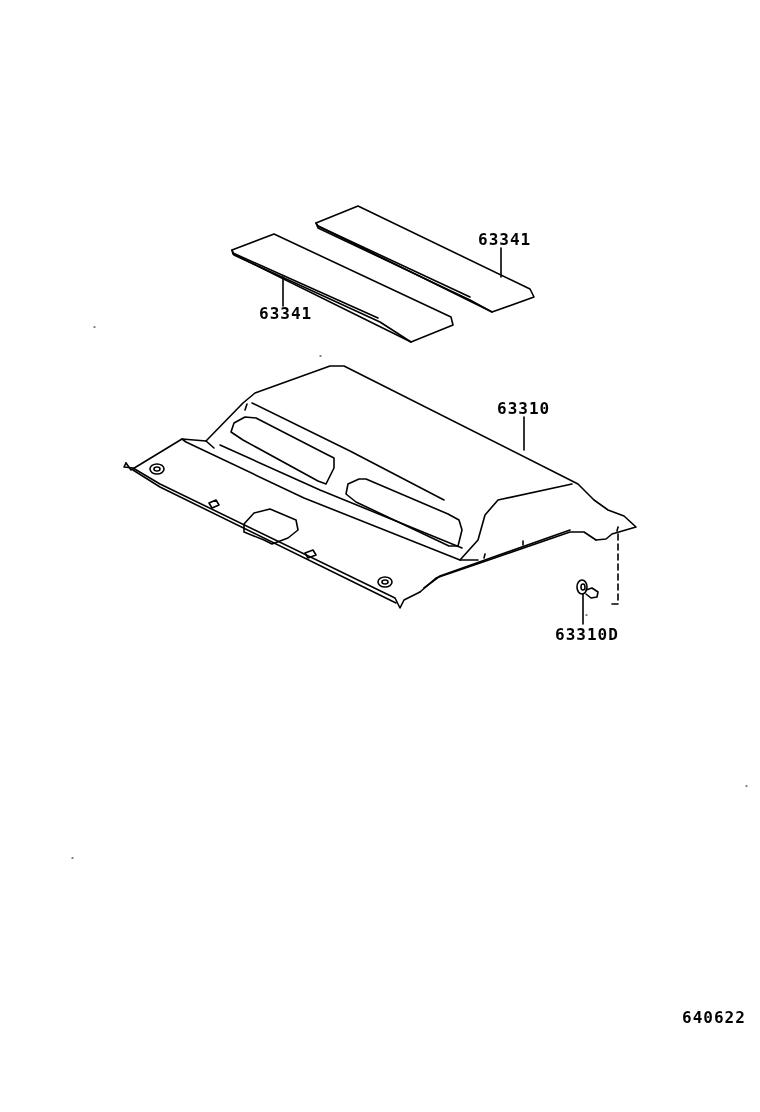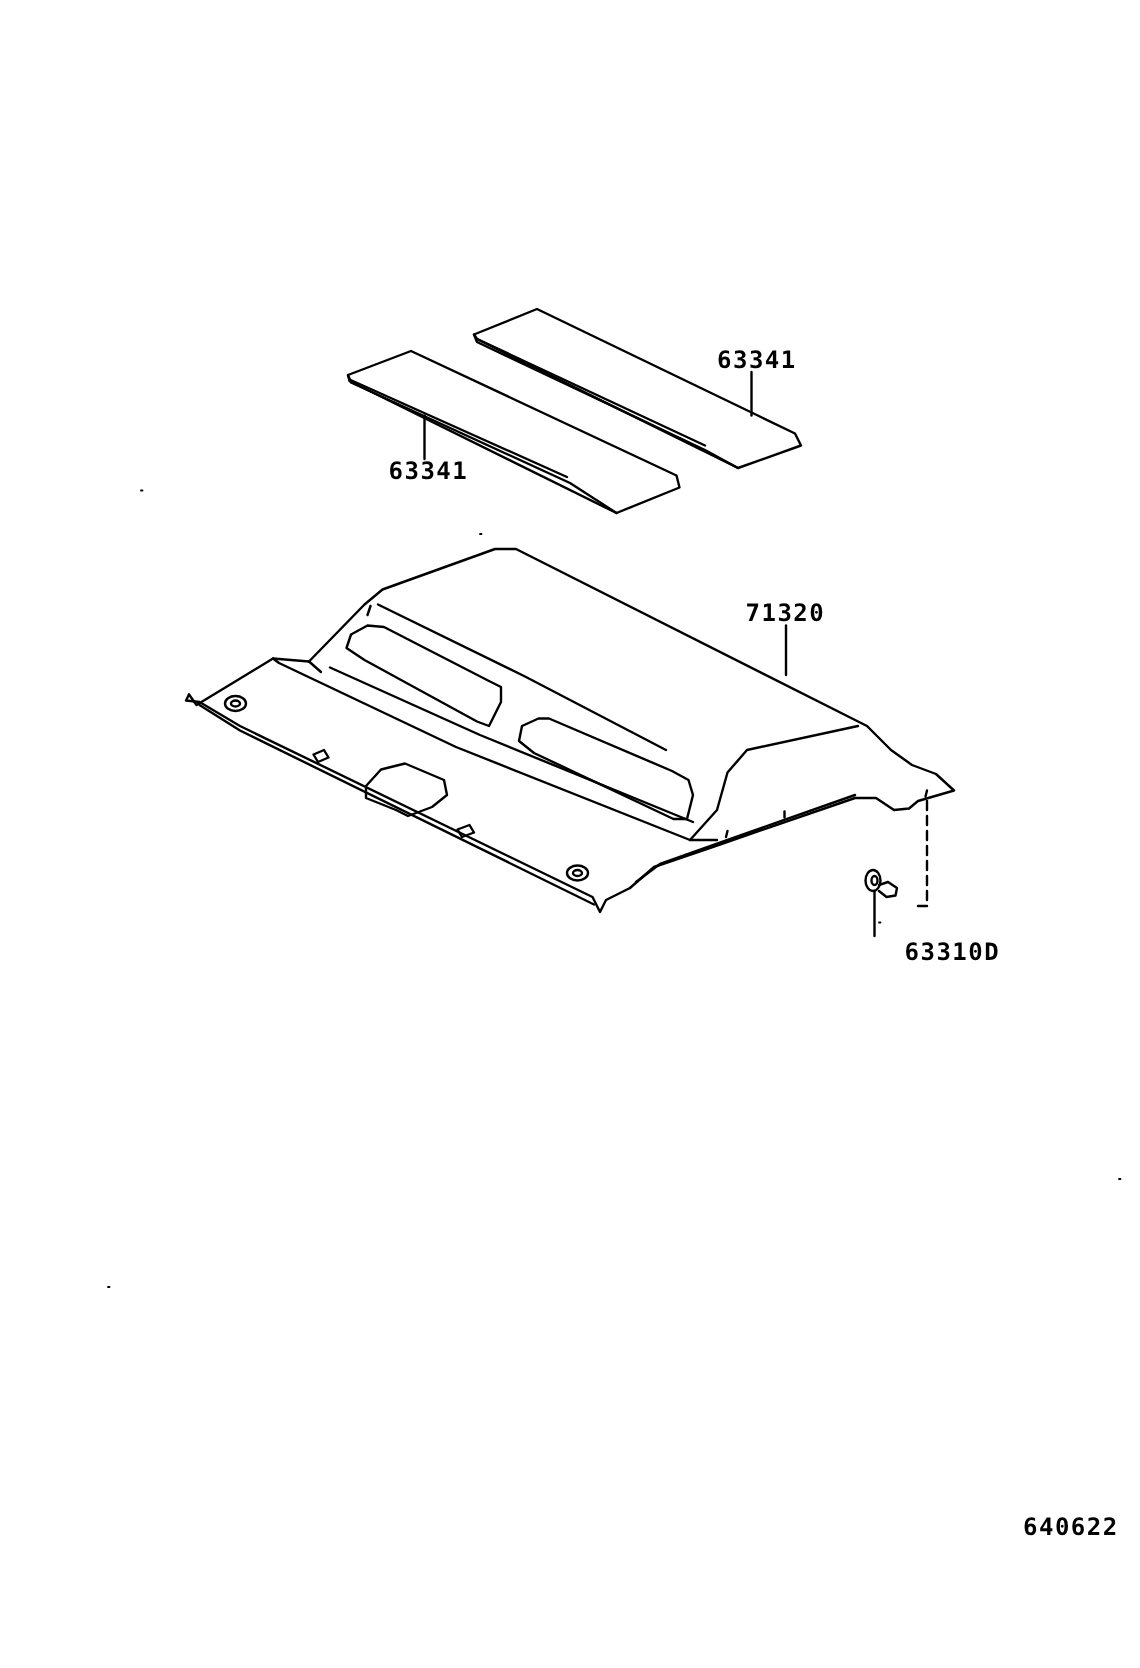--- a/index.html
+++ b/index.html
@@ -91,16 +91,16 @@
         <line x1="320" y1="356" x2="321" y2="356"></line>
         <line x1="586" y1="615" x2="587" y2="615"></line>
         <line x1="746" y1="786" x2="747" y2="786"></line>
         <line x1="72" y1="858" x2="73" y2="858"></line>
       </g>
     </g>
   </svg>
 
   <div class="lbl" style="left:478px; top:232px;">63341</div>
   <div class="lbl" style="left:259px; top:306px;">63341</div>
-  <div class="lbl" style="left:497px; top:401px;">71320</div>
-  <div class="lbl" style="left:555px; top:627px;margin-left:48px;">63310D</div>
+  <div class="lbl" style="left:497px; top:401px;">63310</div>
+  <div class="lbl" style="left:555px; top:627px;">63310D</div>
   <div class="lbl" style="left:682px; top:1010px;">640622</div>
 </div>
 
 </body></html>

